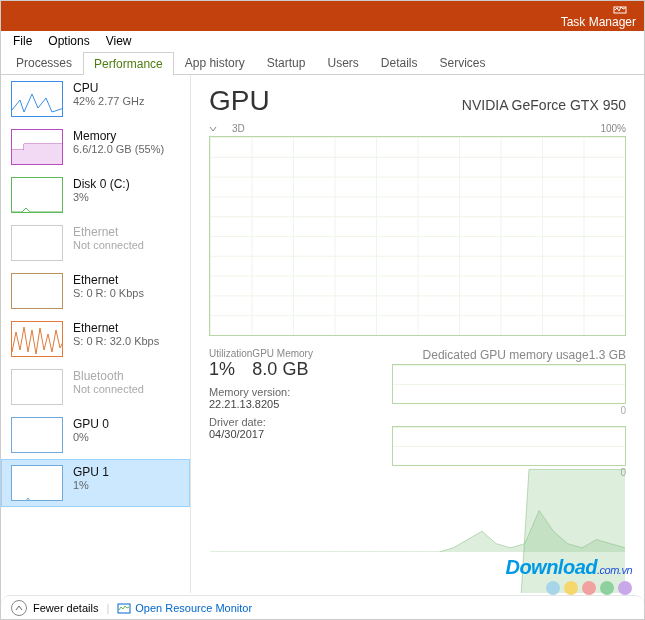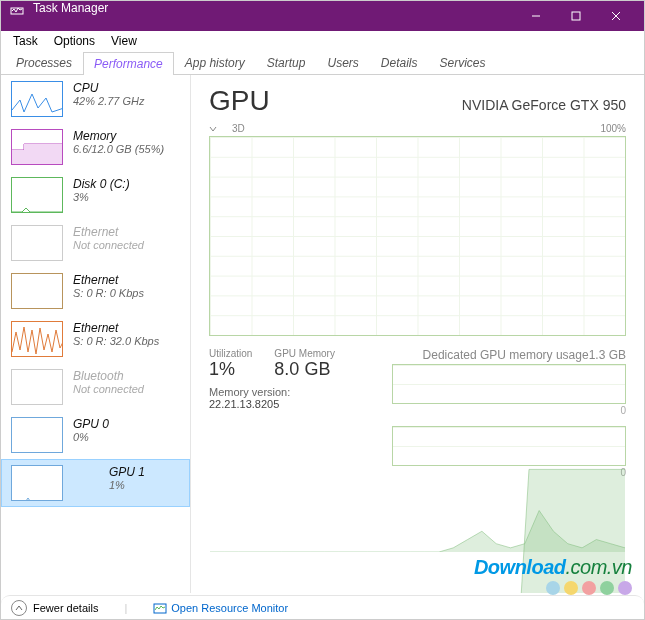--- a/index.html
+++ b/index.html
@@ -1,36 +1,36 @@
 <!DOCTYPE html>
 <html><head>
 <meta charset="utf-8">
 <style>
 * { box-sizing: border-box; margin: 0; padding: 0; font-family: "Segoe UI", Arial, sans-serif; }
 body { width: 645px; height: 620px; background: #fff; position: relative; border: 1px solid #ccc; overflow: hidden; }
 
-.titlebar { height: 30px; background: #701a75; color: #fff; display: flex; align-items: flex-start; padding: 0 8px; font-size: 12px; }
+.titlebar { height: 30px; background: #c2410c; color: #fff; display: flex; align-items: flex-end; padding: 0 8px; font-size: 12px; flex-direction: column; }
 .titlebar .app-icon { width: 16px; height: 16px; margin-right: 8px; display: inline-flex; align-items: center; justify-content: center; }
 .titlebar .spacer { flex: 1; }
 .titlebar .win-btn { width: 40px; height: 30px; display: flex; align-items: center; justify-content: center; cursor: default; }
 .titlebar .win-btn svg { stroke: #fff; }
 
 .menubar { height: 20px; display: flex; align-items: center; padding: 0 6px; font-size: 12px; gap: 4px; background: #fff; }
 .menubar span { padding: 2px 6px; cursor: default; }
 
-.tabs { display: flex; align-items: flex-end; font-size: 12px; border-bottom: 1px solid #d0d0d0; padding-left: 4px; background: #fff; font-style: italic; }
-.tab { padding: 4px 10px; border: 1px solid transparent; border-bottom: none; cursor: default; color: #8b5cf6; }
+.tabs { display: flex; align-items: flex-end; font-size: 12px; border-bottom: 1px solid #d0d0d0; padding-left: 4px; background: #fff; }
+.tab { padding: 4px 10px; border: 1px solid transparent; border-bottom: none; cursor: default; color: #4d7c0f; }
 .tab.active { border-color: #d0d0d0; background: #fff; position: relative; top: 1px; }
 .tab:not(.active) { color: #555; }
 
 .content { display: flex; height: calc(100% - 30px - 20px - 26px - 24px); }
 
-.sidebar { width: 190px; border-right: 1px solid #e5e5e5; overflow-y: auto; font-style: italic; }
+.sidebar { width: 190px; border-right: 1px solid #e5e5e5; overflow-y: auto; }
 .side-item { display: flex; padding: 6px 8px 6px 10px; cursor: default; }
-.side-item.selected { background: #cce8ff; outline: 1px solid #99d1ff; outline-offset: -1px; gap: 36px; }
+.side-item.selected { background: #cce8ff; outline: 1px solid #99d1ff; outline-offset: -1px; }
 .side-item .thumb { width: 52px; height: 36px; border: 1px solid; background: #fff; margin-right: 10px; flex-shrink: 0; position: relative; overflow: hidden; }
 .side-item .txt { display: flex; flex-direction: column; font-size: 11px; }
 .side-item .txt .ttl { font-size: 12px; color: #111; }
 .side-item .txt .sub { color: #666; }
 .side-item.disabled .txt .ttl, .side-item.disabled .txt .sub { color: #aaa; }
 .side-item.disabled .thumb { border-color: #ccc; }
 
 .main { flex: 1; padding: 10px 18px; overflow: hidden; }
 .main-head { display: flex; align-items: baseline; justify-content: space-between; }
 .main-head .big { font-size: 28px; font-weight: 400; color: #333; }
@@ -38,40 +38,40 @@
 .chart-top { margin-top: 6px; }
 .chart-lbl-row { display: flex; justify-content: space-between; font-size: 10px; color: #888; }
 .chart-lbl-row .drop { color: #888; display: flex; align-items: center; gap: 15px; }
 .big-chart { border: 1px solid #b8d6a6; height: 200px; background: #fff; position: relative; margin-top: 2px; }
 .big-chart .grid { position: absolute; inset: 0; background-image: linear-gradient(to right, #eef5e9 1px, transparent 1px), linear-gradient(to bottom, #eef5e9 1px, transparent 1px); background-size: 10% 10%; }
 .big-chart svg { position: absolute; inset: 0; }
 
 .stats { display: flex; margin-top: 12px; gap: 18px; }
 .stats-left { width: 165px; font-size: 11px; color: #666; }
 .stats-left .row { margin-bottom: 6px; }
-.stats-left .kv { display: flex; gap: 22px; }
+.stats-left .kv { display: flex; }
 .stats-left .kv .col .k { font-size: 10px; color: #888; }
 .stats-left .kv .col .v { font-size: 18px; color: #333; }
 .stats-right { flex: 1; }
 .mini { margin-bottom: 10px; }
 .mini .hdr { display: flex; justify-content: flex-end; font-size: 12px; color: #888; }
 .mini .box { border: 1px solid #b8d6a6; height: 40px; background: #fff; position: relative; margin-top: 2px; }
 .mini .box .grid { position: absolute; inset: 0; background-image: linear-gradient(to bottom, #eef5e9 1px, transparent 1px); background-size: 100% 50%; }
 .mini .box svg { position: absolute; inset: 0; }
 .mini .foot { text-align: right; font-size: 10px; color: #aaa; margin-top: 1px; }
 
-.footer { position: absolute; bottom: 0; left: 0; right: 0; height: 24px; border-top: 1px solid #e5e5e5; display: flex; align-items: center; padding: 6px 10px; font-size: 11px; gap: 26px; background: #fff; border-radius: 9px; }
+.footer { position: absolute; bottom: 0; left: 0; right: 0; height: 24px; border-top: 1px solid #e5e5e5; display: flex; align-items: center; padding: 6px 10px; font-size: 11px; gap: 8px; background: #fff; border-radius: 9px; }
 .footer .link { color: #0066cc; cursor: default; display: flex; align-items: center; gap: 4px; }
 .footer .fewer { display: flex; align-items: center; gap: 6px; cursor: default; }
 .footer .circ { width: 16px; height: 16px; border: 1px solid #888; border-radius: 50%; display: flex; align-items: center; justify-content: center; }
 
 .watermark { position: absolute; right: 12px; bottom: 24px; pointer-events: none; }
 .watermark .txt { font-size: 20px; font-weight: 700; font-style: italic; letter-spacing: -0.5px; }
 .watermark .txt .d1 { color: #0099e5; }
-.watermark .txt .d2 { color: #15803d; font-style: italic; font-size: 20px; font-weight: 400; }
+.watermark .txt .d2 { color: #1d4ed8; font-style: italic; font-size: 11px; font-weight: 400; }
 .watermark .dots { display: flex; gap: 4px; margin-top: 2px; justify-content: flex-end; }
 .watermark .dot { width: 14px; height: 14px; border-radius: 50%; }
 </style>
 </head>
 <body>
 
 <div class="titlebar">
   <span class="app-icon">
     <svg width="14" height="14" viewBox="0 0 14 14">
         <rect x="1" y="6" width="12" height="6" fill="none" stroke="#fff" stroke-width="1"></rect>
@@ -92,21 +92,21 @@
     </span>
   <span class="win-btn">
       <svg width="10" height="10">
         <line x1="1" y1="1" x2="9" y2="9" stroke-width="1"></line>
         <line x1="9" y1="1" x2="1" y2="9" stroke-width="1"></line>
       </svg>
     </span>
 </div>
 
 <div class="menubar">
-  <span>Task</span>
+  <span>File</span>
   <span>Options</span>
   <span>View</span>
 </div>
 
 <div class="tabs">
   <div class="tab">Processes</div>
   <div class="tab active">Performance</div>
   <div class="tab">App history</div>
   <div class="tab">Startup</div>
   <div class="tab">Users</div>
@@ -228,20 +228,24 @@
           </div>
           <div class="col">
             <div class="k">GPU Memory</div>
             <div class="v">8.0 GB</div>
           </div>
         </div>
         <div class="row">
           <div>Memory version:</div>
           <div style="color:#444">22.21.13.8205</div>
         </div>
+        <div class="row">
+          <div>Driver date:</div>
+          <div style="color:#444">04/30/2017</div>
+        </div>
       </div>
       <div class="stats-right">
         <div class="mini">
           <div class="hdr">
             <span>Dedicated GPU memory usage</span>
             <span>1.3 GB</span>
           </div>
           <div class="box">
             <div class="grid"></div>
             <svg viewBox="0 0 100 100" preserveAspectRatio="none" id="dedi-svg">

